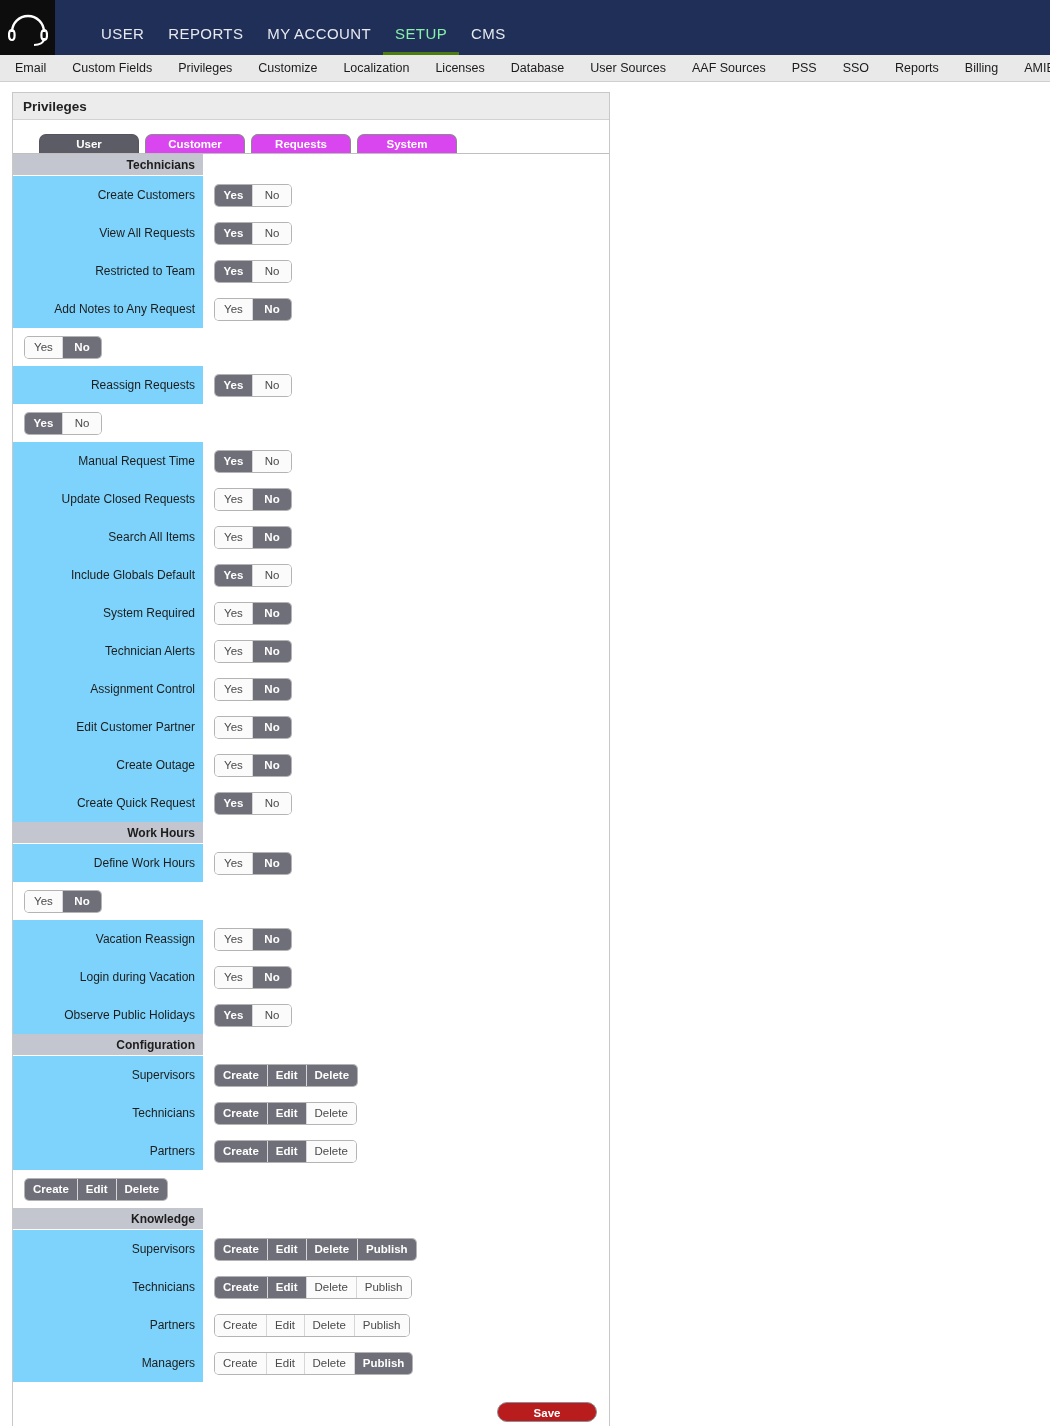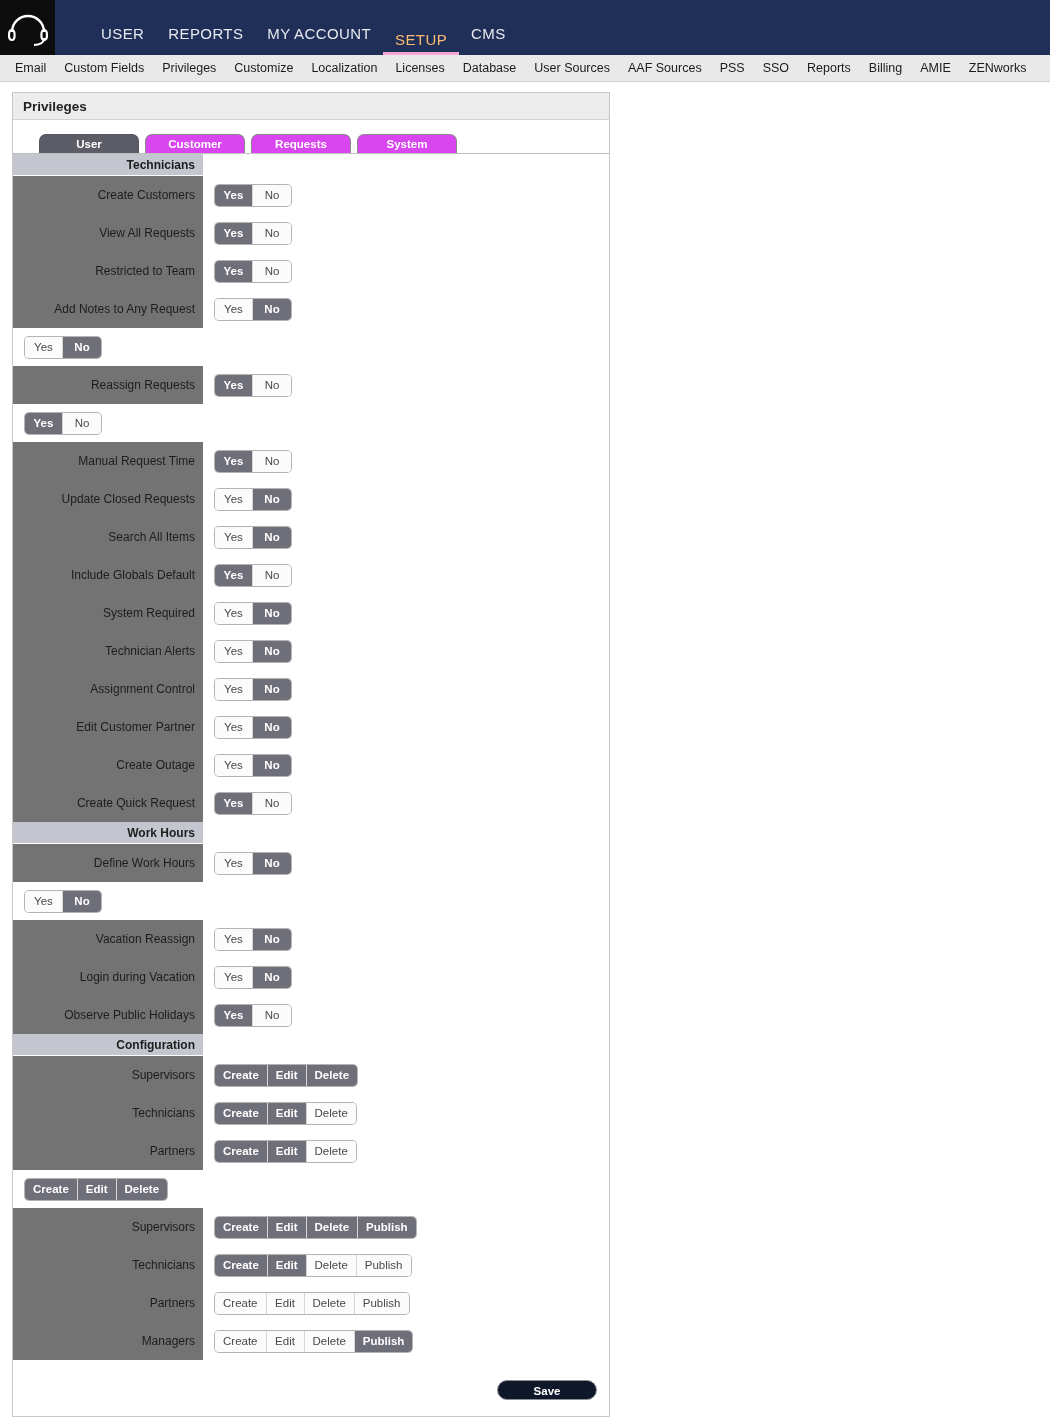--- a/index.html
+++ b/index.html
@@ -40,34 +40,34 @@
   }
   .topnav .nav-item {
     color: #e8e9ef;
     font-size: 15px;
     letter-spacing: .4px;
     padding: 0 12px 13px 12px;
     cursor: pointer;
     white-space: nowrap;
   }
   .topnav .nav-item.active {
-    color: #fdba74;
-    border-bottom: 3px solid #f9a8d4;
-    padding-bottom: 4px;
+    color: #86efac;
+    border-bottom: 3px solid #4d7c0f;
+    padding-bottom: 10px;
   }
 
   
   .subnav {
     height: 26px;
     background: #e9e9e9;
     border-bottom: 1px solid #cfcfcf;
     display: flex;
     align-items: center;
     padding-left: 6px;
-    gap: 0;
+    gap: 8px;
   }
   .subnav .sub-item {
     font-size: 12.5px;
     color: #1b1b1b;
     padding: 0 9px;
     cursor: pointer;
     white-space: nowrap;
   }
 
   
@@ -147,21 +147,21 @@
     display: flex;
     align-items: center;
     min-height: 38px;
   }
   .opt-row .opt-label {
     width: 190px;
     text-align: right;
     padding-right: 8px;
     font-size: 12px;
     color: #1d1d1d;
-    background: #737373;
+    background: #7dd3fc;
     align-self: stretch;
     display: flex;
     align-items: center;
     justify-content: flex-end;
     box-sizing: border-box;
   }
   .opt-row .opt-ctrl {
     padding-left: 12px;
     display: flex;
     align-items: center;
@@ -203,21 +203,21 @@
     padding: 14px 12px 16px 0;
   }
   .save-btn {
     width: 100px;
     height: 20px;
     line-height: 20px;
     text-align: center;
     font-size: 11.5px;
     color: #ffffff;
     font-weight: bold;
-    background: #0f172a;
+    background: #b91c1c;
     border-radius: 10px;
     cursor: pointer;
     border: 1px solid #8e8e96;
     box-sizing: border-box;
   }
 </style>
 </head>
 <body>
 
 <div class="topbar">
@@ -506,20 +506,24 @@
       </div>
       <div class="opt-row">
         <div class="opt-ctrl">
           <div class="btn-group">
             <div class="gbtn on">Create</div>
             <div class="gbtn on">Edit</div>
             <div class="gbtn on">Delete</div>
           </div>
         </div>
       </div>
+      <div class="section-row">
+        <div class="sec-label">Knowledge</div>
+        <div class="sec-fill"></div>
+      </div>
       <div class="opt-row">
         <div class="opt-label">Supervisors</div>
         <div class="opt-ctrl">
           <div class="btn-group">
             <div class="gbtn on">Create</div>
             <div class="gbtn on">Edit</div>
             <div class="gbtn on">Delete</div>
             <div class="gbtn on">Publish</div>
           </div>
         </div>

